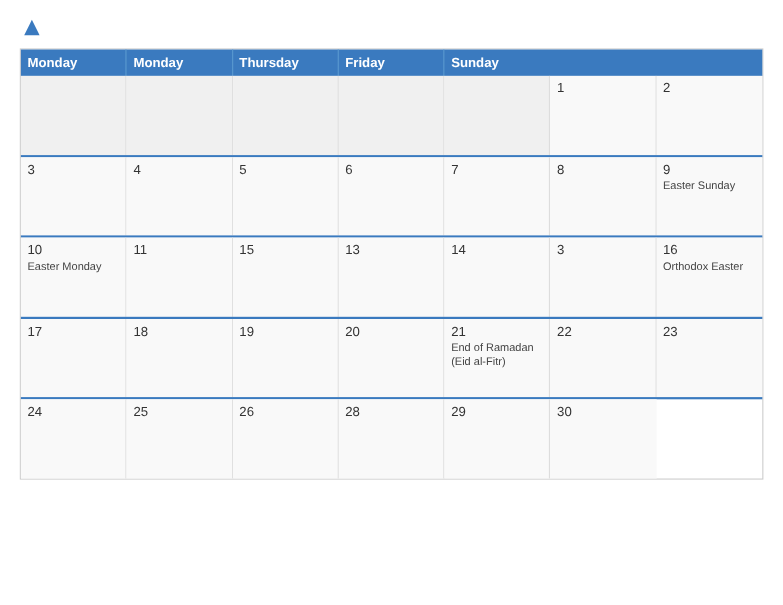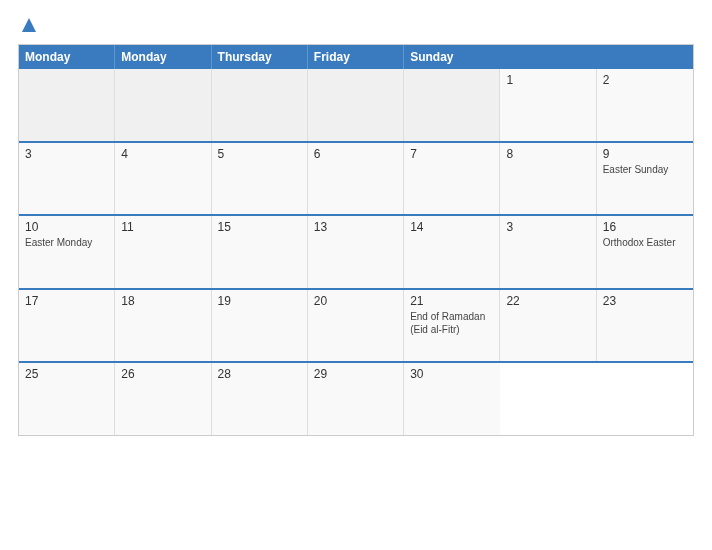--- a/index.html
+++ b/index.html
@@ -229,20 +229,23 @@
           </div>
           <div class="day-cell">
             <div class="day-number">22</div>
           </div>
           <div class="day-cell">
             <div class="day-number">23</div>
           </div>
         </div>
         <div class="week">
           <div class="day-cell">
+            <div class="day-number">24</div>
+          </div>
+          <div class="day-cell">
             <div class="day-number">25</div>
           </div>
           <div class="day-cell">
             <div class="day-number">26</div>
           </div>
           <div class="day-cell">
             <div class="day-number">28</div>
           </div>
           <div class="day-cell">
             <div class="day-number">29</div>

